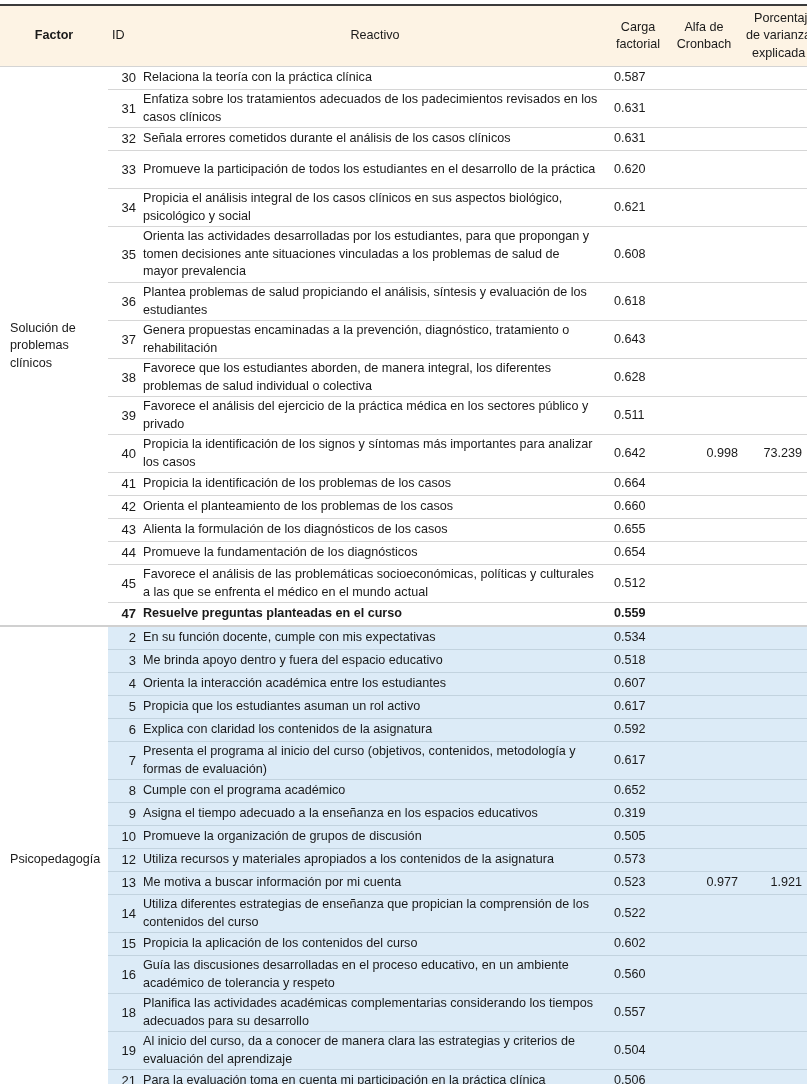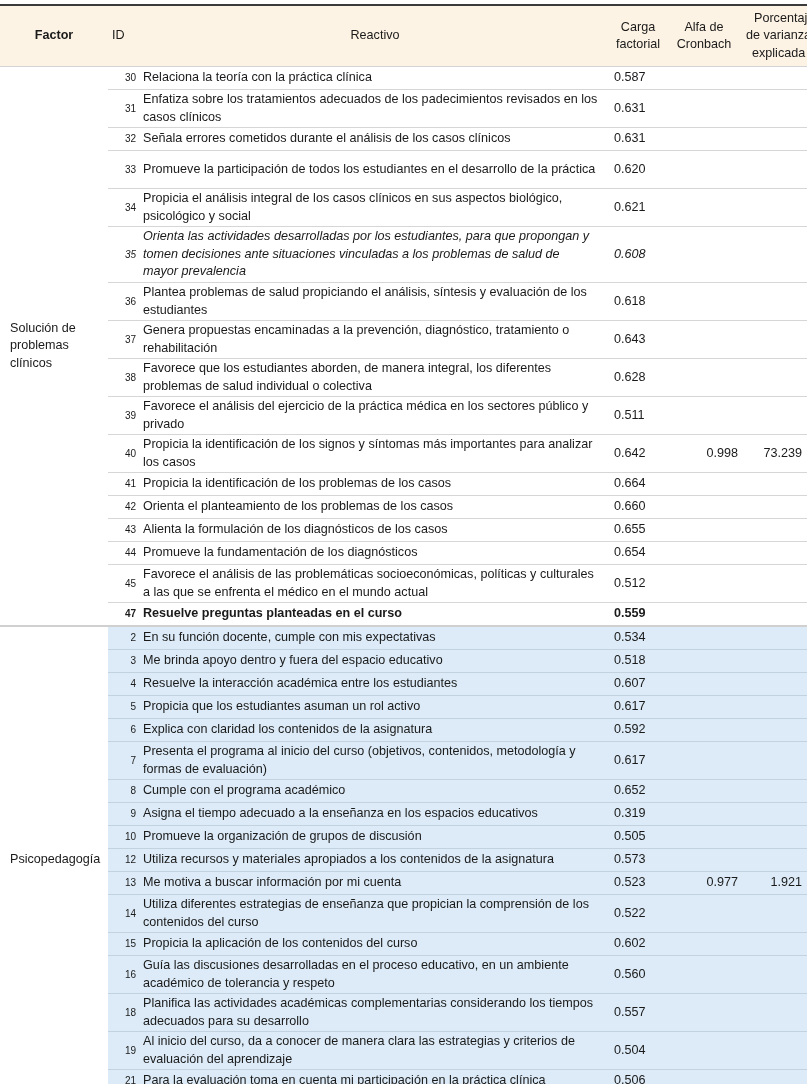--- a/index.html
+++ b/index.html
@@ -15,35 +15,35 @@
   col.c-porc { width: 100px; }
   thead tr { background: #fdf3e4; }
   thead th { font-weight: normal; height: 60px; vertical-align: middle; padding: 0 2px;
              border-top: 2px solid #3b3b3b; border-bottom: 1px solid #d4d4d4; line-height: 17.5px; }
   th.h-factor { text-align: center; font-weight: bold; }
   th.h-id { text-align: left; padding-left: 4px; }
   th.h-react { text-align: center; }
   th.h-carga, th.h-alfa, th.h-porc { text-align: center; }
   th.h-porc { text-align: left; padding-left: 14px; white-space: nowrap; overflow: hidden; }
   td { vertical-align: middle; padding: 1px 2px; }
-  td.id { text-align: right; padding-right: 6px; font-size: 10px; }
+  td.id { text-align: right; padding-right: 6px; font-size: 13px; }
   td.react { padding-left: 1px; padding-right: 10px; }
   td.carga { padding-left: 6px; }
   td.alfa { text-align: right; }
   td.porc { text-align: right; padding-right: 38px; }
   tbody.g tr td.rowcell { border-bottom: 1px solid #d6d6d6; }
   tbody.g1 tr td.rowcell { background: #ffffff; }
   tbody.g2 tr td.rowcell { background: #dcebf7; border-bottom: 1px solid #c2d3df; }
   td.factor { background: #ffffff; vertical-align: middle; padding-left: 10px; padding-right: 4px;
               border-bottom: 2px solid #d0d0d0; margin-left: 16px; }
   tbody.g1 tr:last-child td.rowcell { border-bottom: 2px solid #d0d0d0; font-weight: bold; }
   tbody.g2 tr:last-child td.rowcell { border-bottom: 2px solid #cfcfcf; }
   tr.l1 td.rowcell { height: 20px; }
   tr.l2 td.rowcell { height: 35px; }
-  tr.l3 td.rowcell { height: 53px; font-style: italic; }
+  tr.l3 td.rowcell { height: 53px; }
 </style>
 </head>
 <body>
 
 <div class="wrap">
   <table>
     <colgroup>
       <col class="c-factor">
         <col class="c-id">
         <col class="c-react">
@@ -204,21 +204,21 @@
         </tr>
         <tr class="l1">
           <td class="rowcell id">3</td>
           <td class="rowcell react">Me brinda apoyo dentro y fuera del espacio educativo</td>
           <td class="rowcell carga">0.518</td>
           <td class="rowcell alfa"></td>
           <td class="rowcell porc"></td>
         </tr>
         <tr class="l1">
           <td class="rowcell id">4</td>
-          <td class="rowcell react">Resuelve la interacción académica entre los estudiantes</td>
+          <td class="rowcell react">Orienta la interacción académica entre los estudiantes</td>
           <td class="rowcell carga">0.607</td>
           <td class="rowcell alfa"></td>
           <td class="rowcell porc"></td>
         </tr>
         <tr class="l1">
           <td class="rowcell id">5</td>
           <td class="rowcell react">Propicia que los estudiantes asuman un rol activo</td>
           <td class="rowcell carga">0.617</td>
           <td class="rowcell alfa"></td>
           <td class="rowcell porc"></td>

